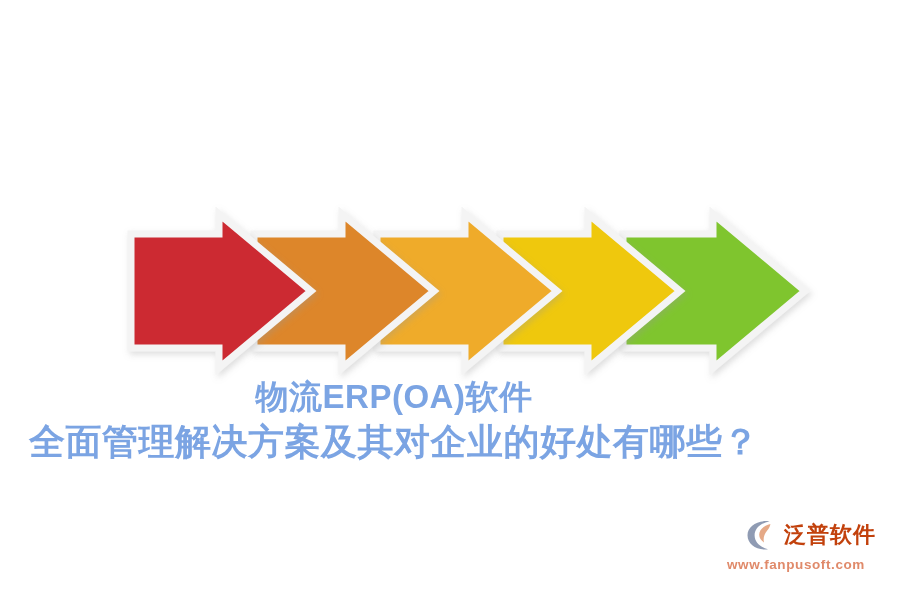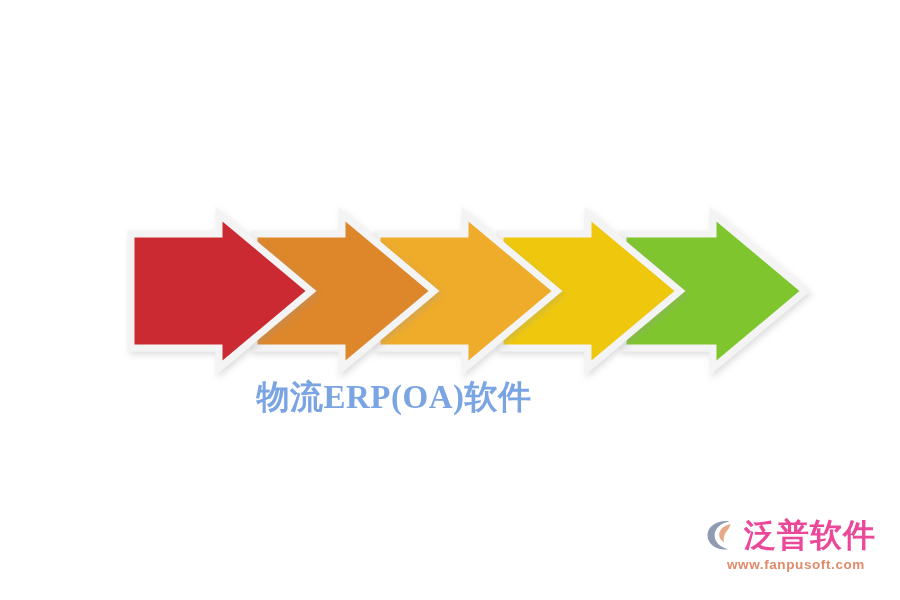--- a/index.html
+++ b/index.html
@@ -37,21 +37,20 @@
   }
 
   
   #headline {
     position: absolute;
     left: 0;
     top: 378px;
     width: 788px;
     text-align: center;
     line-height: 1.18;
-    font-family: Liberation Serif, serif;
     -webkit-font-smoothing: antialiased;
   }
   .headline-line {
     display: block;
     color: #7ba4e3;
     font-weight: bold;
     letter-spacing: 0.5px;
     text-shadow:
        0 0 1px #ffffff,
        1px 1px 2px rgba(255,255,255,0.95),
@@ -80,23 +79,23 @@
     justify-content: flex-end;
     height: 38px;
   }
   #logo-mark {
     width: 34px;
     height: 34px;
     flex: 0 0 auto;
     margin-right: 5px;
   }
   #logo-wordmark {
-    font-size: 32px;
+    font-size: 22px;
     font-weight: bold;
-    color: #ec4899;
+    color: #c2410c;
     letter-spacing: 1px;
     line-height: 1;
     white-space: nowrap;
   }
   #logo-url {
     text-align: center;
     font-size: 13.5px;
     font-weight: bold;
     color: #e08a6a;
     letter-spacing: 0.6px;
@@ -134,20 +133,21 @@
       </g>
 
       <g>
         <path filter="url(#softshadow)" fill="#cc2b32" stroke="#f4f4f4" stroke-width="7" stroke-linejoin="miter" d="M 131,234 L 219,234 L 219,214 L 311,291 L 219,368 L 219,348 L 131,348 Z"></path>
       </g>
     </svg>
   </div>
 
   <div id="headline">
     <span class="headline-line" id="headline-line-1">物流ERP(OA)软件</span>
+    <span class="headline-line" id="headline-line-2">全面管理解决方案及其对企业的好处有哪些？</span>
   </div>
 
   <div id="watermark">
     <div id="watermark-row">
       <span id="logo-mark">
         <svg viewBox="0 0 34 34" xmlns="http://www.w3.org/2000/svg">
           <path d="M24.5 3.2 C12.5 2.0 2.5 8.0 2.5 17.2 C2.5 26.4 12.0 32.6 23.0 31.2
                    C15.0 29.0 9.6 24.0 9.6 17.2 C9.6 10.4 15.6 5.2 24.5 3.2 Z" fill="#8f9bb3"></path>
           <path d="M25.4 6.0 C19.0 7.6 14.2 11.6 14.2 16.8 C14.2 20.0 16.0 22.6 19.0 24.4
                    C18.0 21.0 19.0 16.4 22.2 12.6 C24.0 10.4 25.2 8.0 25.4 6.0 Z" fill="#e5a987"></path>

